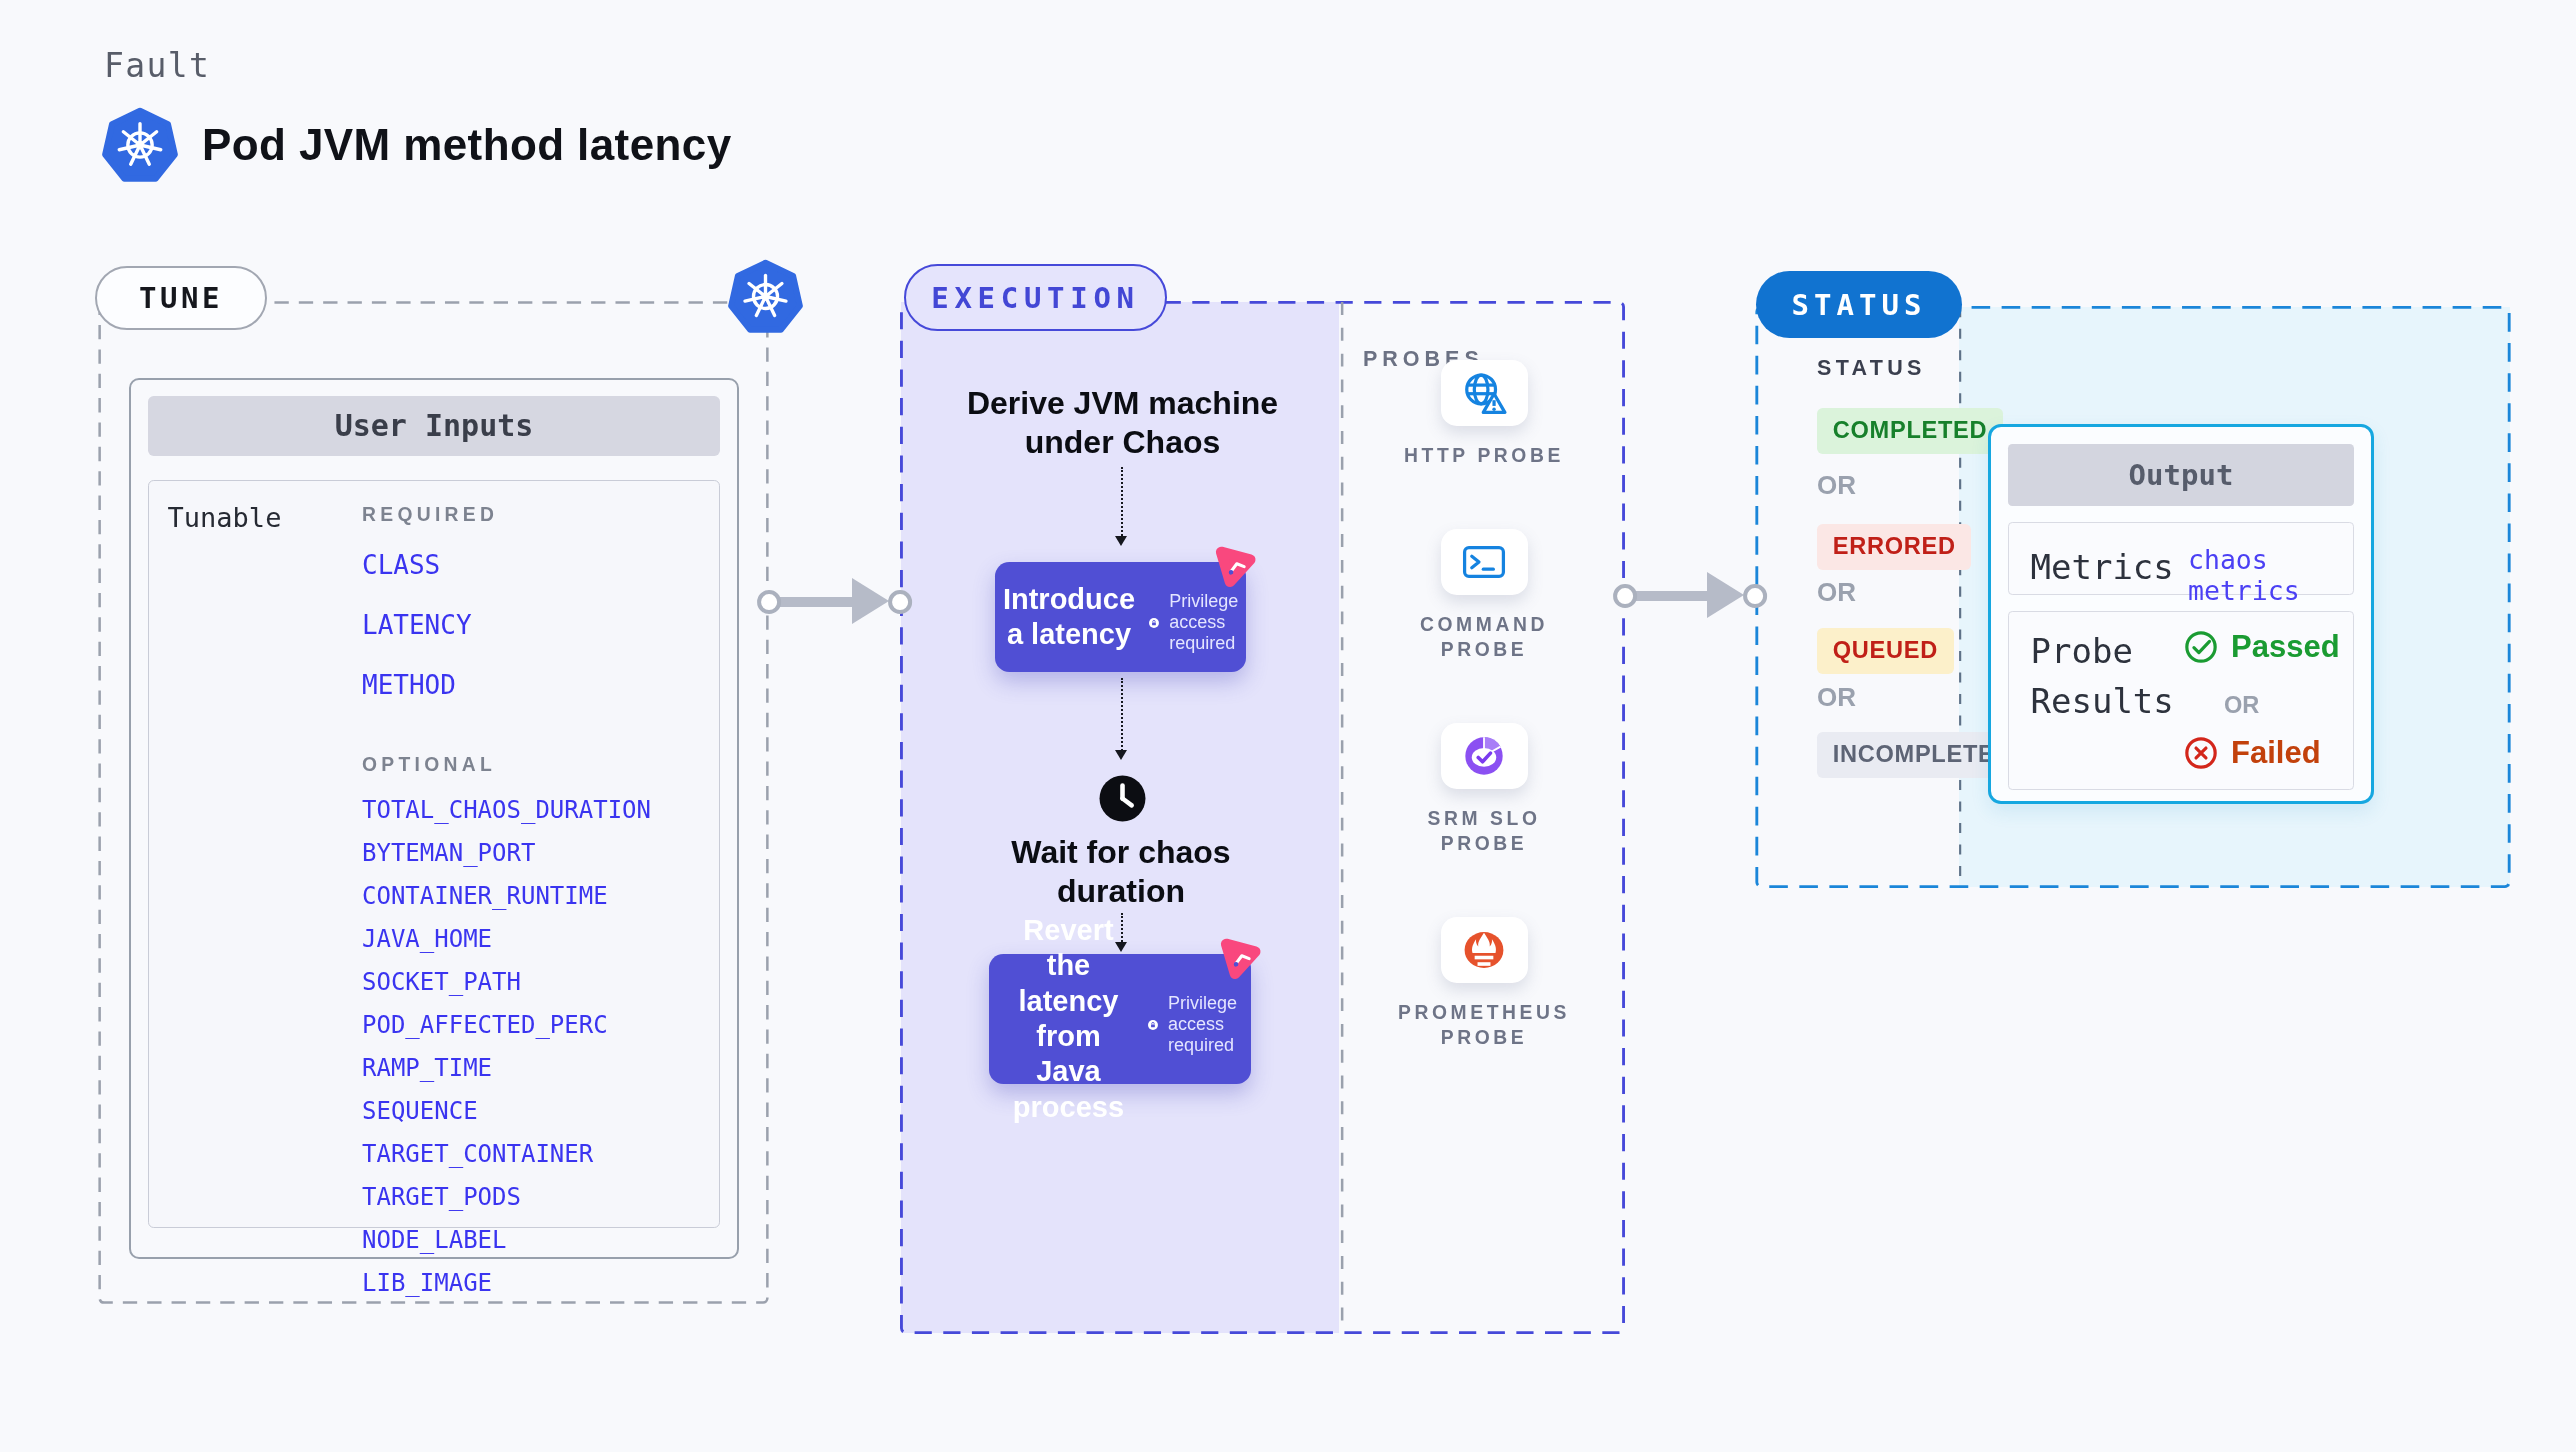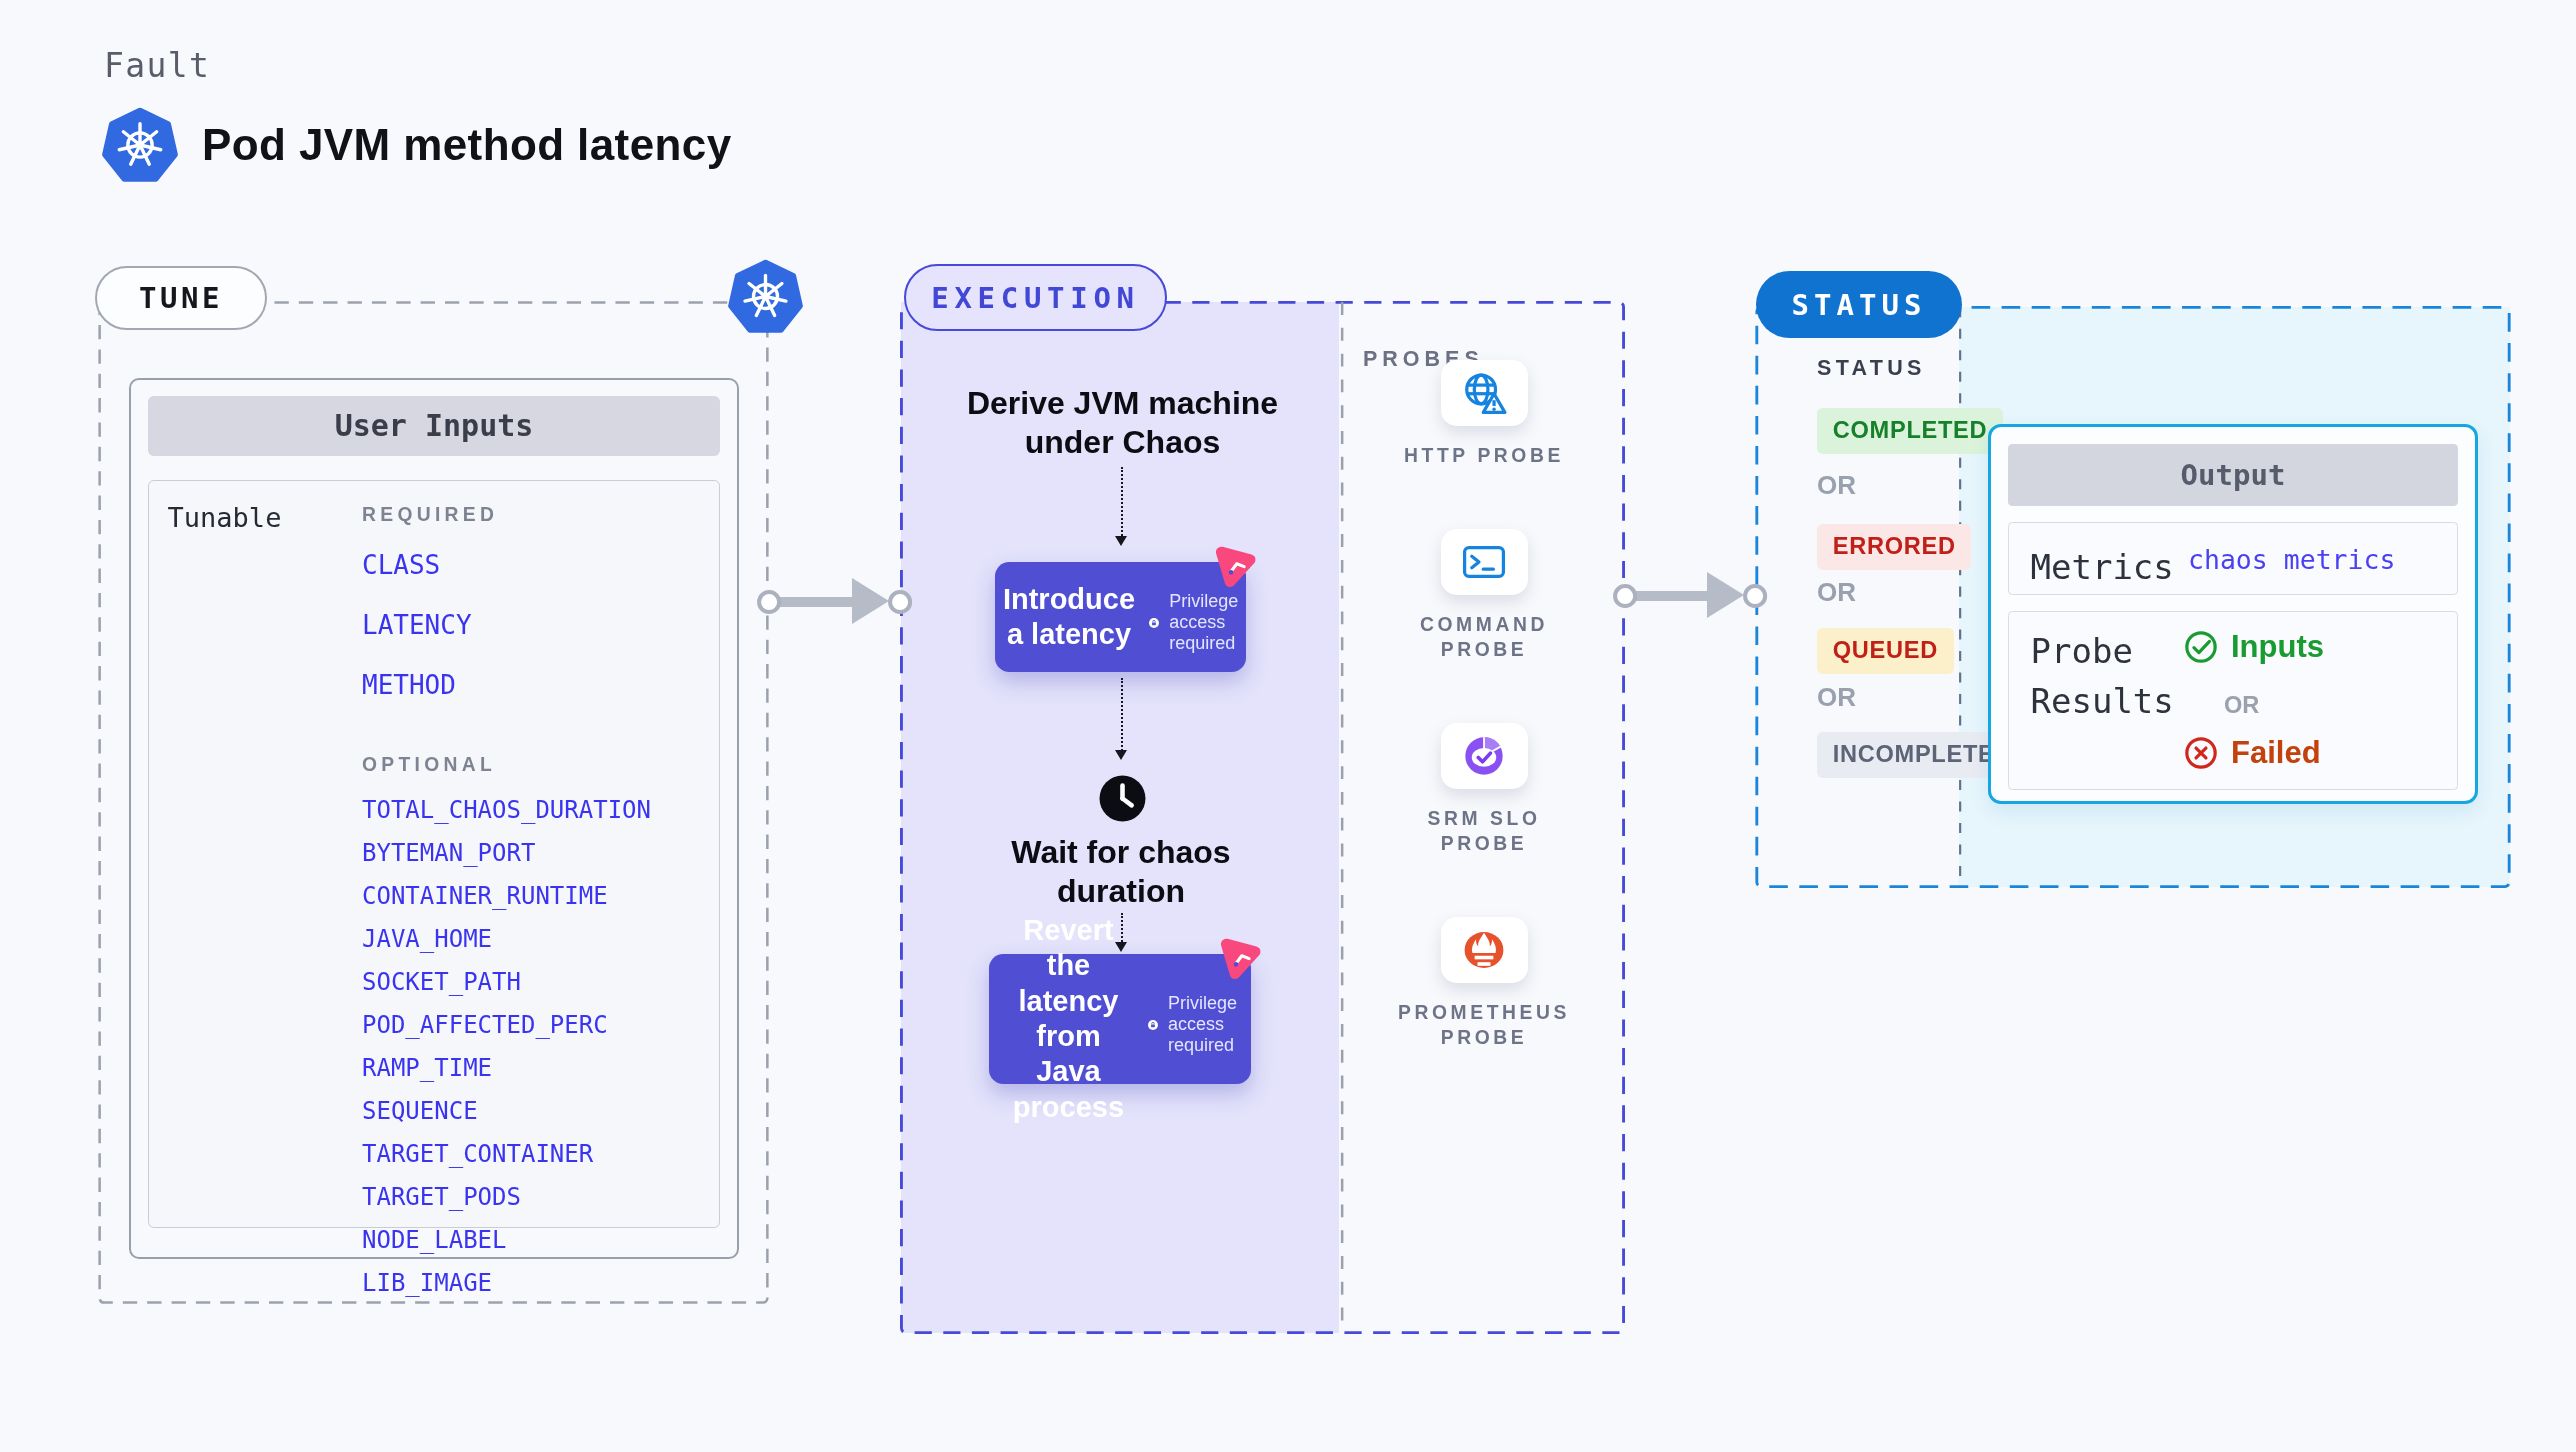--- a/index.html
+++ b/index.html
@@ -104,21 +104,21 @@
         color:#3a3f4e;letter-spacing:4.3px;}
   .badge{position:absolute;left:62px;padding:9.3px 15.8px;border-radius:5.7px;
         font-size:23.6px;font-weight:800;letter-spacing:0.7px;}
   .badge.completed{top:102px;background:#dbf3db;color:#17802b;}
   .badge.errored{top:218px;background:#fbe7e5;color:#c02018;}
   .badge.queued{top:322px;background:#fcf0ca;color:#c02018;}
   .badge.incompleted{top:426px;background:#e9ebf2;color:#5d6475;}
   .or-lbl{position:absolute;left:62px;font-size:26px;font-weight:600;color:#9aa1ae;}
   .or1{top:164px;} .or2{top:271px;} .or3{top:376px;}
 
-  .output-box{position:absolute;left:233px;top:118px;width:490px;height:380px;
+  .output-box{position:absolute;left:233px;top:118px;width:386px;height:380px;
         background:#fbfdff;border:3.6px solid #16a7e0;border-radius:13px;
         box-sizing:border-box;padding:17px;box-shadow:0 7.2px 18.6px rgba(40,150,200,.12);}
   .output-header{height:62px;line-height:62px;background:#d3d5df;border-radius:4.3px;
         text-align:center;font-size:29px;font-weight:700;color:#565c6b;}
   .out-row{margin-top:15.8px;border:1.4px solid #d9dbe4;border-radius:4.3px;background:#fafbfe;
         position:relative;box-sizing:border-box;}
   .metrics-row{height:73px;}
   .probe-res-row{height:179px;}
   .out-label{position:absolute;left:21.5px;top:20px;font-size:34px;color:#2d323d;line-height:1.45;}
   .probe-res-row .out-label{top:15.8px;width:158px;}
@@ -349,21 +349,21 @@
       <div class="out-value mono">chaos metrics</div>
     </div>
 
     <div class="out-row probe-res-row">
       <div class="out-label mono">Probe Results</div>
       <div class="res-line passed-line">
         <svg width="34" height="34" viewBox="0 0 48 48">
           <circle cx="24" cy="24" r="20" fill="none" stroke="#1a9b32" stroke-width="4.5"></circle>
           <path d="M14,25 l7,7 L36,16" fill="none" stroke="#1a9b32" stroke-width="4.5" stroke-linecap="round" stroke-linejoin="round"></path>
         </svg>
-        <span class="txt">Inputs</span>
+        <span class="txt">Passed</span>
       </div>
       <div class="or-small">OR</div>
       <div class="res-line failed-line">
         <svg width="34" height="34" viewBox="0 0 48 48">
           <circle cx="24" cy="24" r="20" fill="none" stroke="#d3261b" stroke-width="4.5"></circle>
           <path d="M17,17 l14,14 M31,17 l-14,14" stroke="#d3261b" stroke-width="4.5" stroke-linecap="round"></path>
         </svg>
         <span class="txt">Failed</span>
       </div>
     </div>

